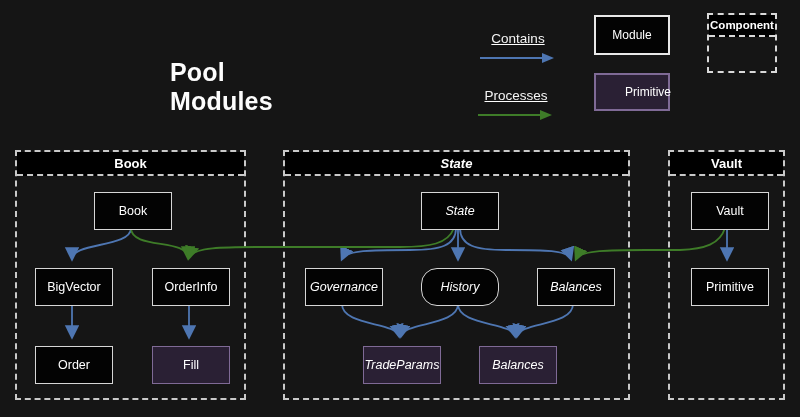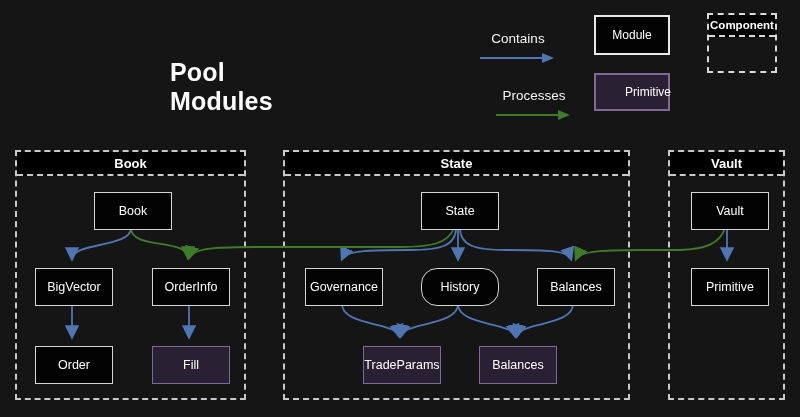--- a/index.html
+++ b/index.html
@@ -6,24 +6,24 @@
   .canvas{
     position:relative;width:800px;height:417px;overflow:hidden;
     background:#151515;color:#fff;
     font-family:"Liberation Sans", sans-serif;
   }
   .title{
     position:absolute;left:170px;top:58px;width:160px;
     font-size:25px;font-weight:bold;color:#fdfdfd;letter-spacing:.2px;
   }
   
-  .legend-edge{position:absolute;width:110px;text-align:center;}
+  .legend-edge{position:absolute;width:110px;text-align:center;text-decoration:underline;}
   .legend-edge .lbl{font-size:13.5px;color:#f5f5f5;display:block;margin-bottom:6px;}
   .legend-contains{left:463px;top:31px;}
-  .legend-processes{left:479px;top:88px;}
+  .legend-processes{left:461px;top:88px;}
   .legend-arrow{display:block;margin:0 auto;}
   .stroke-blue{stroke:#4e76b2;}
   .fill-blue{fill:#4e76b2;}
   .stroke-green{stroke:#3e7c28;}
   .fill-green{fill:#3e7c28;}
   .lnode{
     position:absolute;width:76px;height:38px;box-sizing:border-box;
     display:flex;align-items:center;justify-content:center;
     font-size:12px;color:#fff;
   }
@@ -38,21 +38,21 @@
     border-bottom:2px dashed #d9d9d9;
     display:flex;align-items:center;justify-content:center;
     font-size:11.5px;font-weight:bold;color:#fff;white-space:nowrap;
   }
   
   .container{
     position:absolute;box-sizing:border-box;
     border:2px dashed #c9c9c9;background:transparent;
   }
   .container-book{left:15px;top:150px;width:231px;height:250px;}
-  .container-state{left:283px;top:150px;width:347px;height:250px;}
+  .container-state{left:283px;top:150px;width:347px;height:250px;font-style:italic;}
   .container-vault{left:668px;top:150px;width:117px;height:250px;}
   .container-header{
     height:24px;box-sizing:border-box;background:#000;
     border-bottom:2px dashed #c9c9c9;
     display:flex;align-items:center;justify-content:center;
     font-size:13px;font-weight:bold;color:#fff;
   }
   
   .node{
     position:absolute;width:78px;height:38px;box-sizing:border-box;z-index:3;

